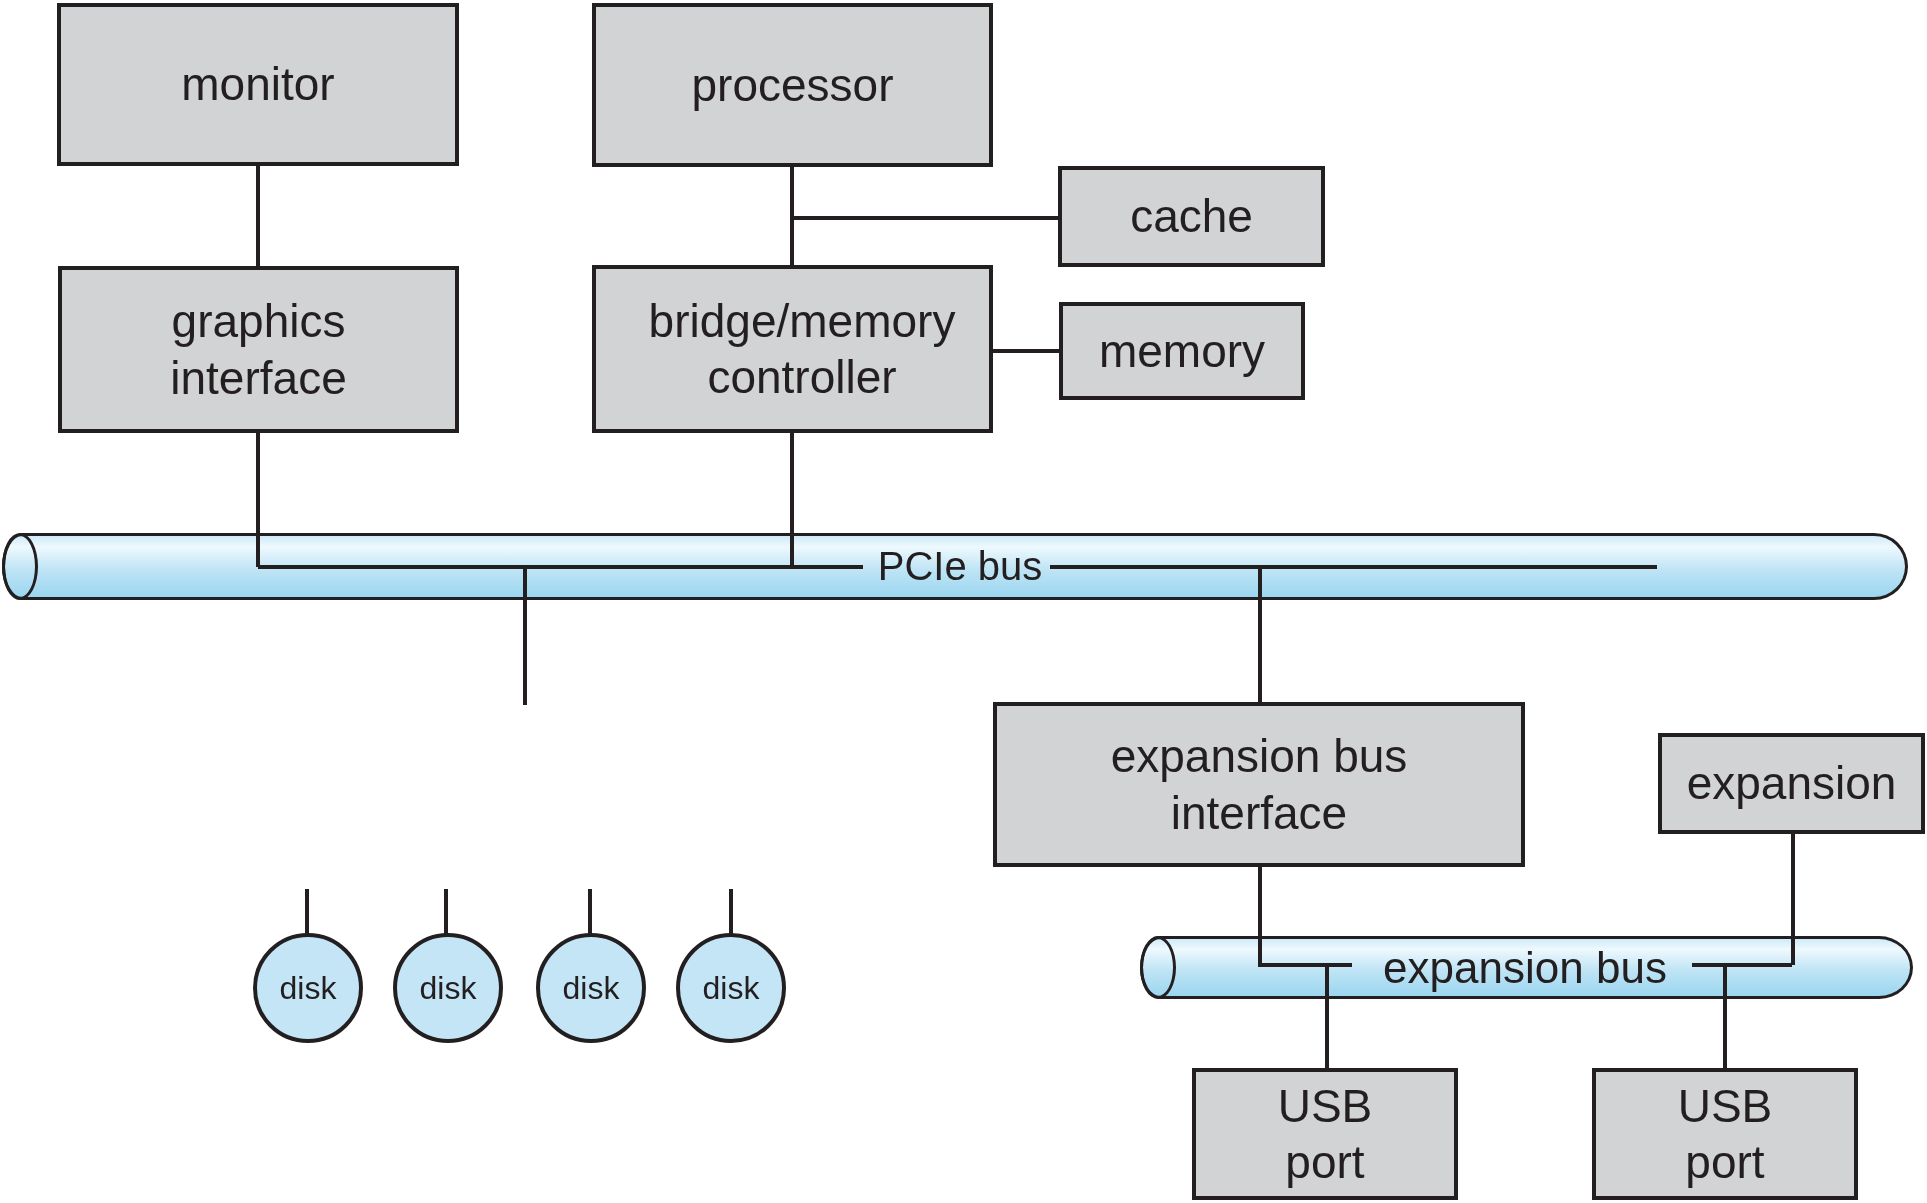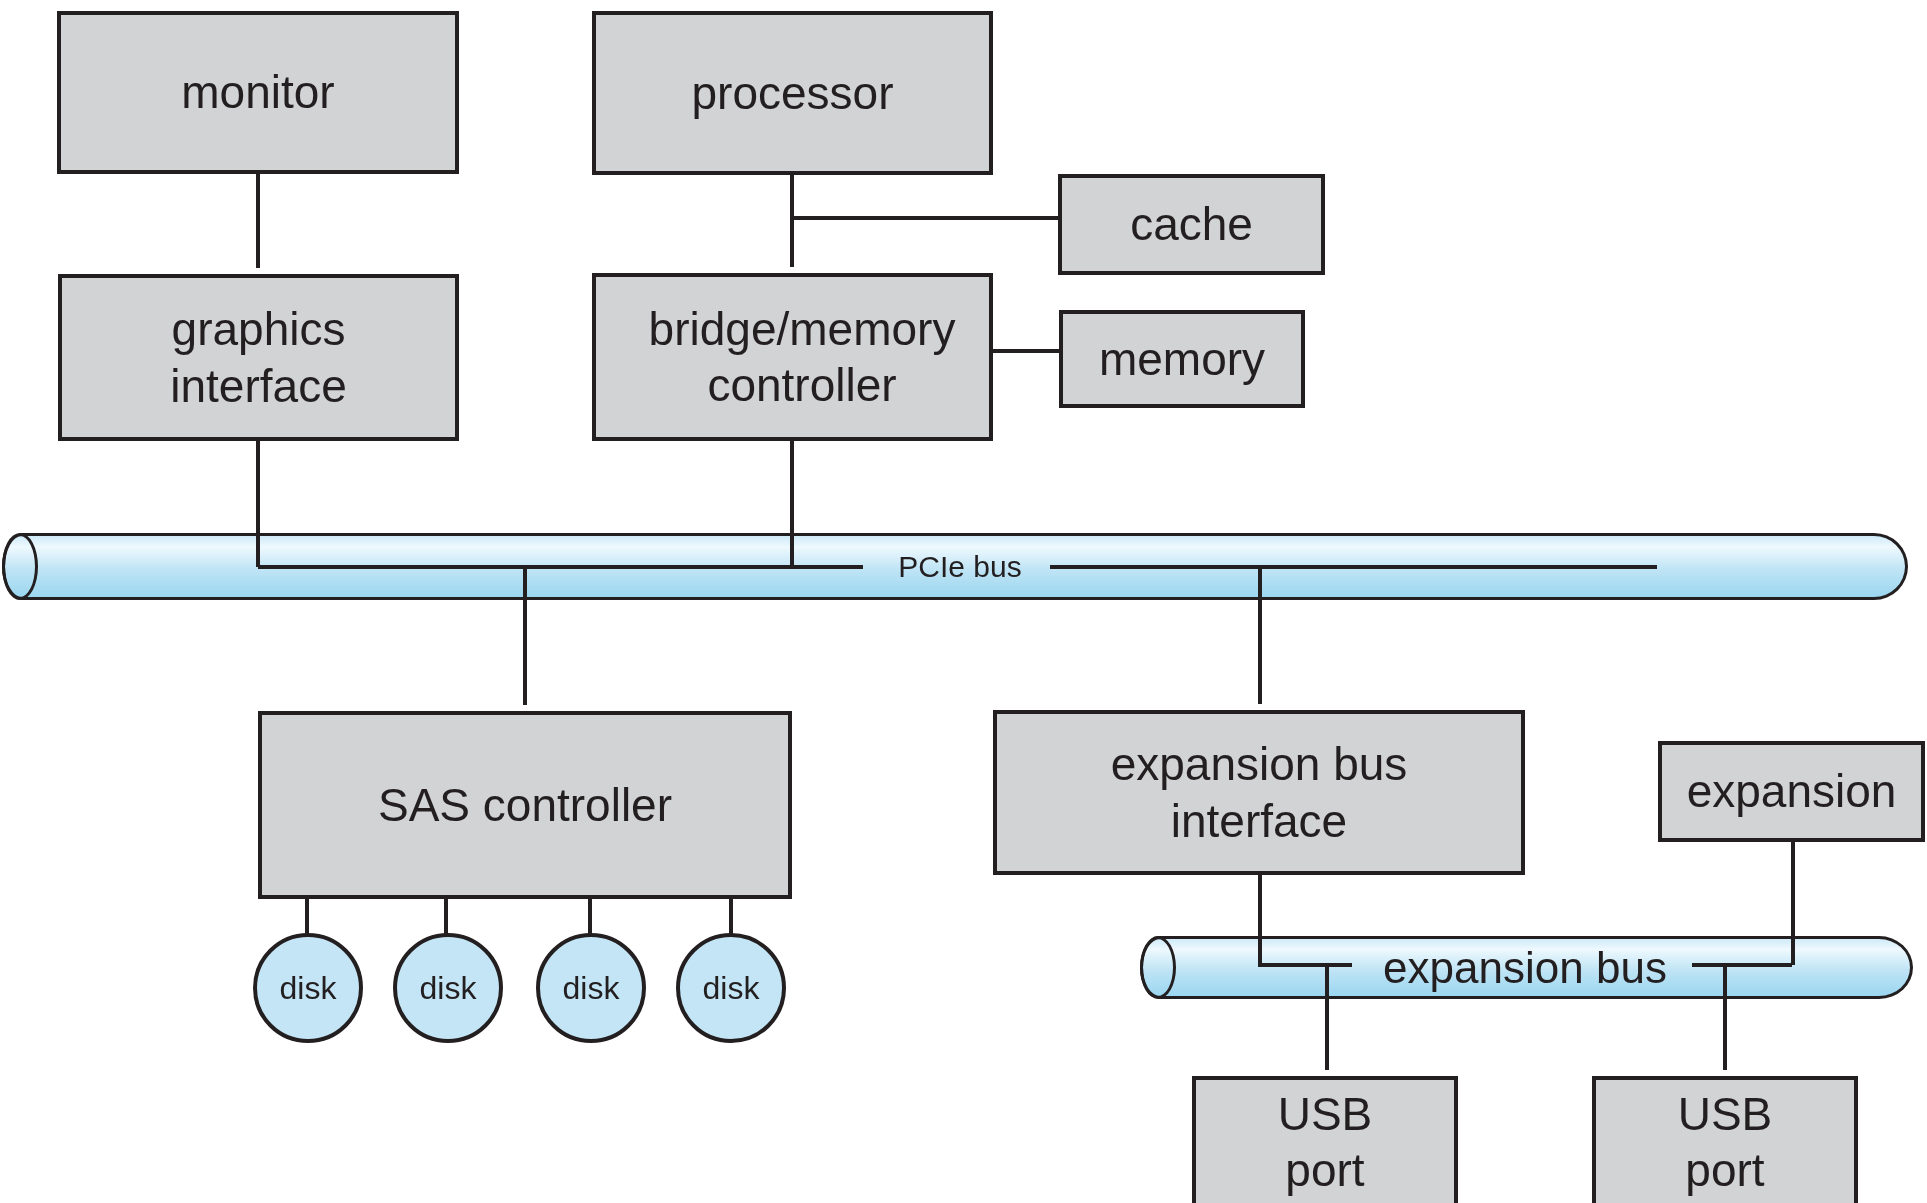--- a/index.html
+++ b/index.html
@@ -16,36 +16,36 @@
   html,body{margin:0;padding:0;background:var(--bg);}
   .canvas{
     position:relative;width:1927px;height:1203px;background:var(--bg);
     font-family:"Liberation Sans","DejaVu Sans",sans-serif;color:var(--text);
     overflow:hidden;
   }
   .node{
     position:absolute;box-sizing:border-box;
     background:var(--box-fill);border:4px solid var(--outline);
     display:flex;align-items:center;justify-content:center;text-align:center;
-    font-size:46px;line-height:1.22;white-space:pre-line;z-index:3;margin-top:8px;
+    font-size:46px;line-height:1.22;white-space:pre-line;z-index:3;
   }
   .bus{
     position:absolute;box-sizing:border-box;z-index:1;
     border:3px solid var(--outline);
     border-radius:20px 34px 34px 20px / 50% 50% 50% 50%;
     background:linear-gradient(180deg,var(--bus-top) 0%,var(--bus-light) 18%,var(--bus-mid) 55%,var(--bus-bottom) 100%);
   }
   .bus-cap{
     position:absolute;left:-3px;top:-3px;bottom:-3px;width:36px;
     box-sizing:border-box;border:3px solid var(--outline);border-radius:50%;
     background:transparent;
   }
   .bus-label{
     position:absolute;z-index:3;display:flex;align-items:center;justify-content:center;
-    font-size:30px;white-space:nowrap;
+    font-size:40px;white-space:nowrap;
   }
   .disk{
     position:absolute;box-sizing:border-box;width:110px;height:110px;
     border-radius:50%;background:var(--disk-fill);border:4px solid var(--outline);
     display:flex;align-items:center;justify-content:center;font-size:32px;z-index:3;
   }
   svg.wires{position:absolute;left:0;top:0;z-index:2;}
   svg.wires path{stroke:var(--outline);stroke-width:4;fill:none;}
 </style>
 </head>
@@ -90,21 +90,20 @@
   <div class="node" style="left:1058px;top:166px;width:267px;height:101px;">cache</div>
 
   <div class="node" style="left:58px;top:266px;width:401px;height:167px;">graphics
 interface</div>
 
   <div class="node" style="left:592px;top:265px;width:401px;height:168px;padding-left:19px;">bridge/memory
 controller</div>
 
   <div class="node" style="left:1059px;top:302px;width:246px;height:98px;">memory</div>
 
-  <div class="node" style="left:258px;top:703px;width:534px;height:188px;">SAS controller</div>
 
   <div class="node" style="left:993px;top:702px;width:532px;height:165px;">expansion bus
 interface</div>
 
   <div class="node" style="left:1658px;top:733px;width:267px;height:101px;">expansion</div>
 
   <div class="node" style="left:1192px;top:1068px;width:266px;height:132px;">USB
 port</div>
 
   <div class="node" style="left:1592px;top:1068px;width:266px;height:132px;">USB

